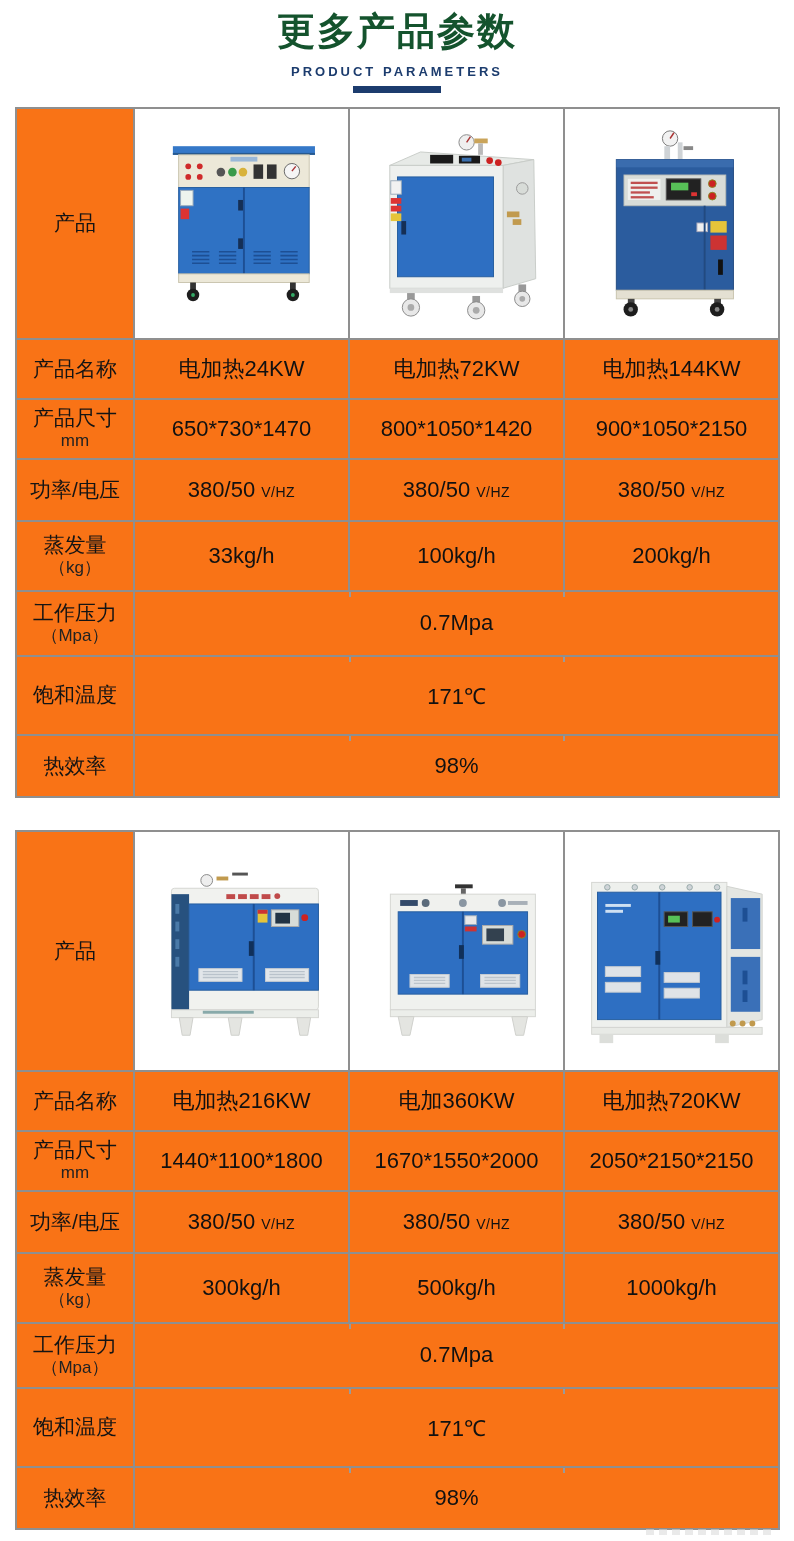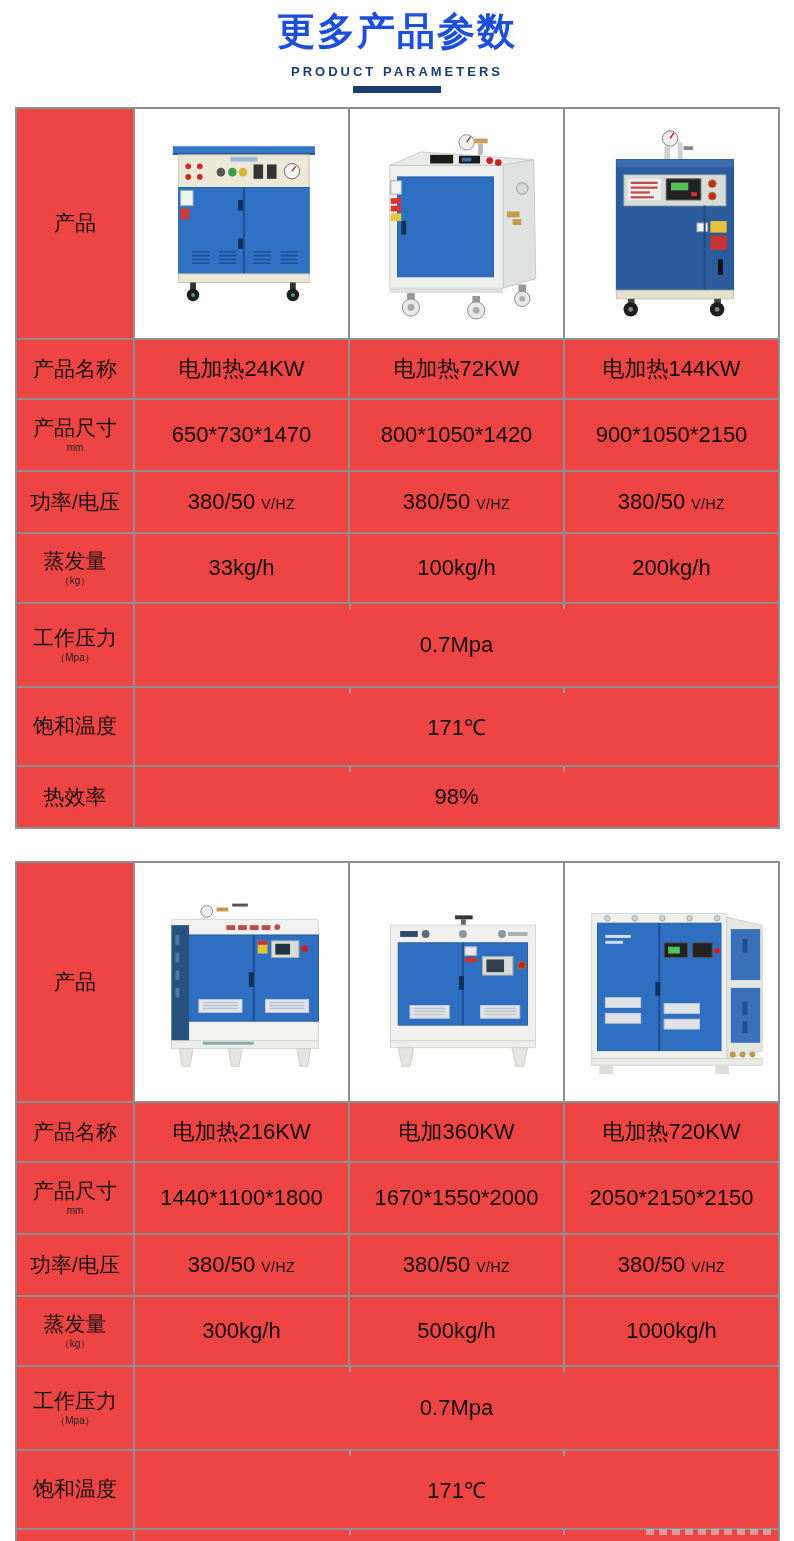--- a/index.html
+++ b/index.html
@@ -7,54 +7,54 @@
   body {
     width:794px; height:1541px; overflow:hidden;
     font-family:"Liberation Sans", sans-serif; color:#1a1a1a;
     position:relative;
   }
   .page { width:794px; padding:10px 15px 0 15px; }
 
   
   .hdr { text-align:center; }
   .hdr-title {
-    font-size:38px; font-weight:bold; color:#1d4ed8;
+    font-size:38px; font-weight:bold; color:#14532d;
     letter-spacing:2px; line-height:1.15;
   }
   .hdr-sub {
     font-size:13px; font-weight:bold; color:#1c3c6e;
     letter-spacing:3px; margin-top:10px;
   }
   .hdr-bar { width:88px; height:7px; background:#1c3c6e; margin:7px auto 0 auto; }
 
   
   table.spec {
     width:764px; table-layout:fixed; border-collapse:collapse;
-    margin-top:14px; background:#ef4444;
+    margin-top:14px; background:#f97316;
   }
   table.spec.second { margin-top:32px; }
   table.spec td {
     border:2px solid #8f8f8f; text-align:center; vertical-align:middle;
     overflow:hidden;
   }
   col.c-label { width:118px; }
   col.c-data  { width:215px; }
 
   tr.rh-img   td { height:231px; }
   table.second tr.rh-img td { height:240px; }
   tr.rh-name  td { height:60px; }
-  tr.rh-size  td { height:72px; }
+  tr.rh-size  td { height:60px; }
   tr.rh-power td { height:62px; }
   tr.rh-evap  td { height:70px; }
-  tr.rh-press td { height:84px; }
+  tr.rh-press td { height:65px; }
   tr.rh-temp  td { height:79px; }
   tr.rh-eff   td { height:62px; }
 
   .lab  { font-size:21px; color:#141414; line-height:1.15; }
-  .lab .sub { display:block; font-size:10px; color:#222; margin-top:1px; }
+  .lab .sub { display:block; font-size:17px; color:#222; margin-top:1px; }
   .val  { font-size:22px; color:#111; }
   .val .unit { font-size:14px; letter-spacing:0.5px; }
 
   td.merged { position:relative; }
   td.merged .tick {
     position:absolute; top:0; width:2px; height:5px; background:#9a9a9a;
   }
   .tick.t1 { left:33.3%; } .tick.t2 { left:66.6%; }
 
   td.img-cell { padding:0; background:#fff; }

